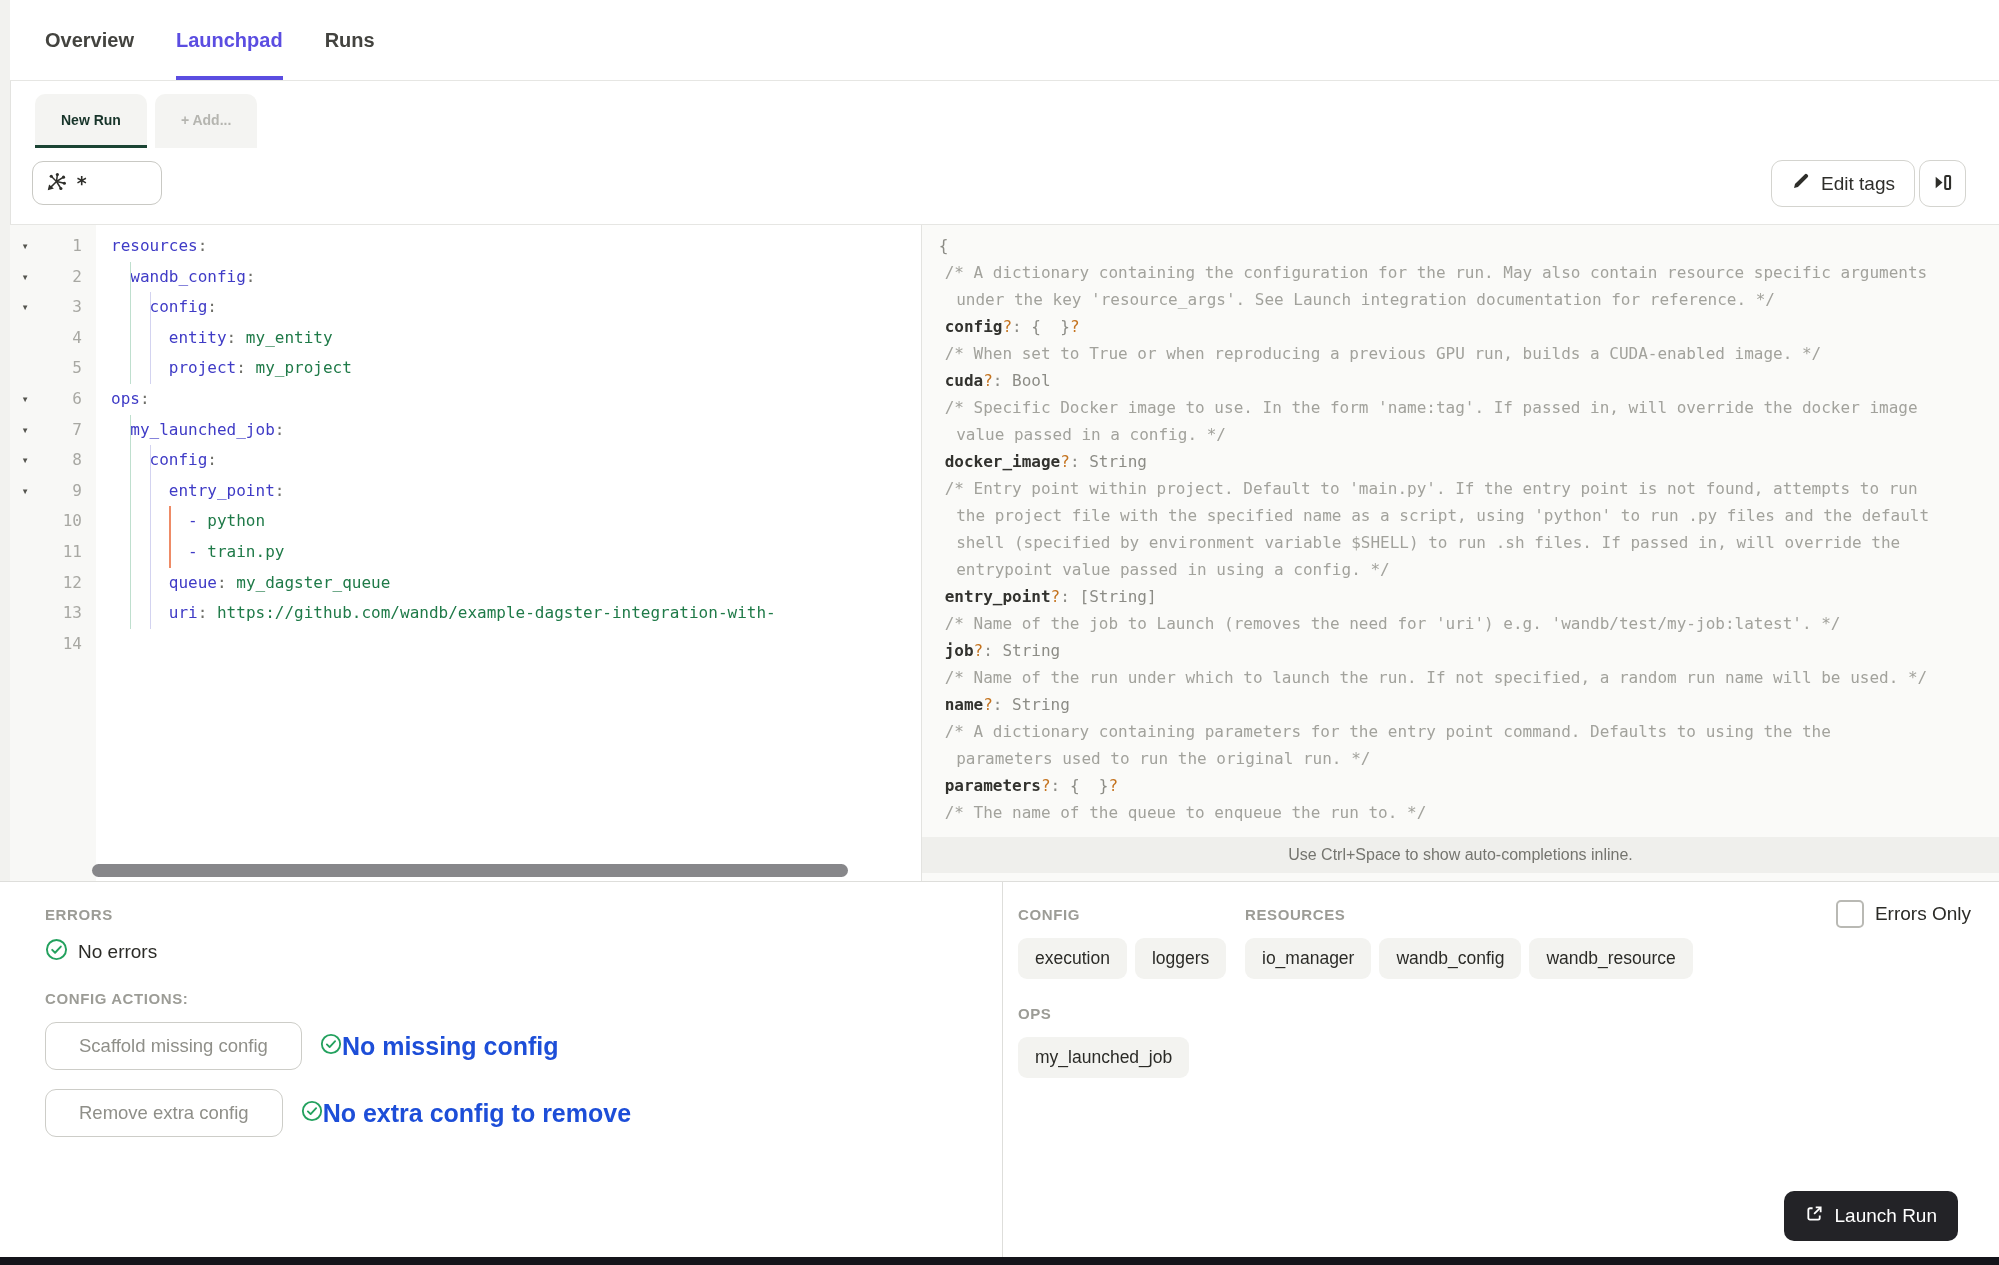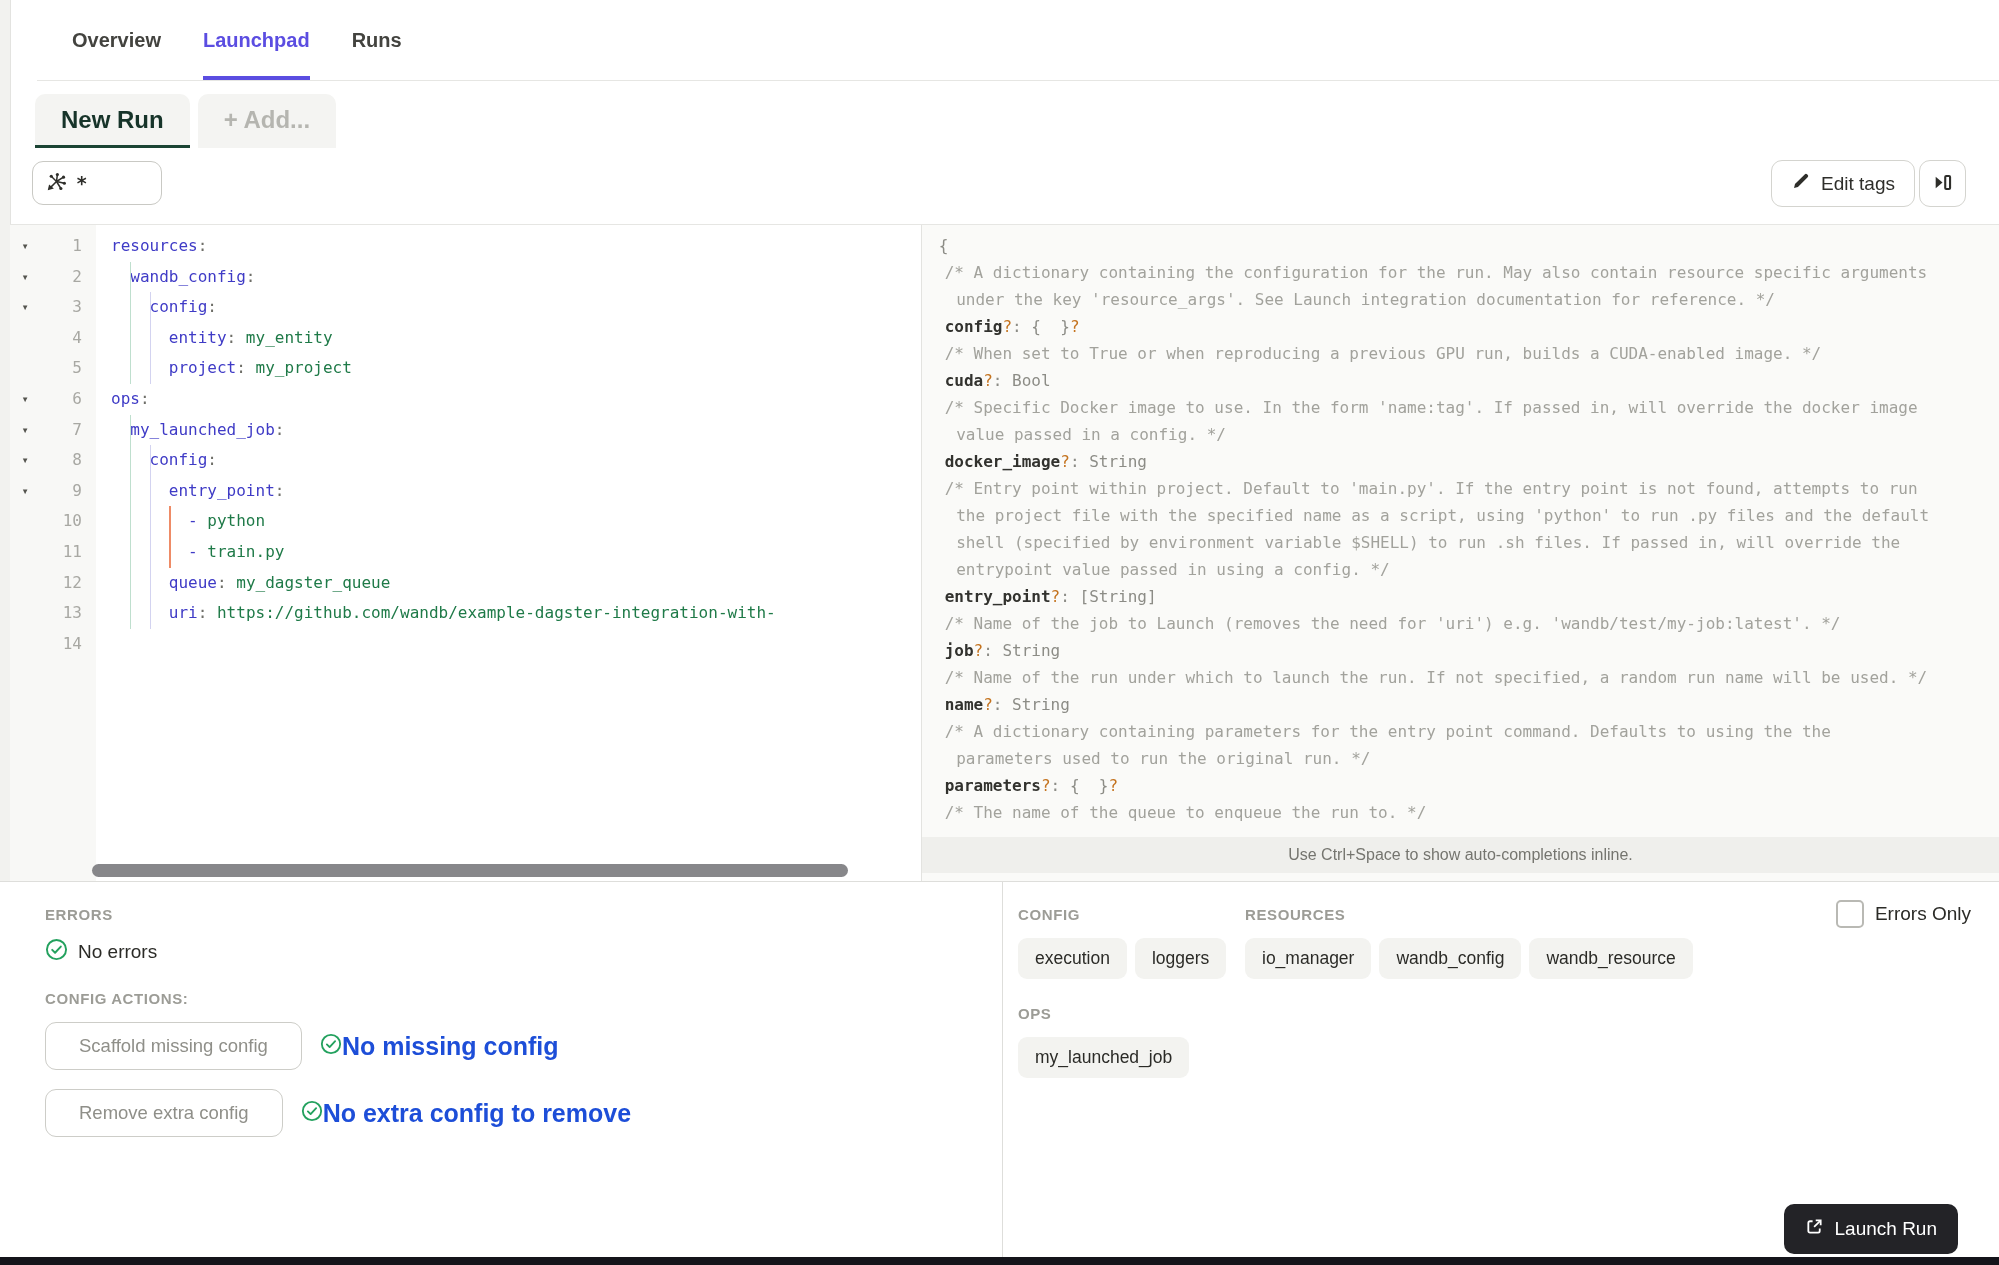--- a/index.html
+++ b/index.html
@@ -6,28 +6,28 @@
   body{
     width:1999px;height:1265px;overflow:hidden;background:#fff;
     font-family:"Liberation Sans", sans-serif;color:#2e2e2a;position:relative;
   }
   
   #left-strip{position:absolute;left:0;top:0;width:10px;height:1183px;background:#f2f2ef;border-right:1px solid #e3e3e0;}
   
   #footer-bar{position:absolute;left:0;bottom:0;width:100%;height:8px;background:#14141a;}
 
   
-  #header{position:absolute;left:10px;top:0;right:0;height:80px;border-bottom:1px solid #e6e6e3;background:#fff;margin-left:27px;}
+  #header{position:absolute;left:10px;top:0;right:0;height:80px;border-bottom:1px solid #e6e6e3;background:#fff;}
   #header .tabs{display:flex;gap:42px;padding-left:35px;height:100%;align-items:stretch;}
   .tab{display:flex;align-items:center;font-size:20px;font-weight:600;color:#43433f;cursor:pointer;border-bottom:4px solid transparent;padding-top:4px;box-sizing:border-box;}
   .tab.active{color:#5b4de1;border-bottom-color:#5b4de1;}
 
   
   #runtabs{position:absolute;left:10px;top:94px;right:0;height:54px;display:flex;gap:8px;padding-left:25px;}
-  .runtab{background:#f4f4f2;border-radius:10px 10px 0 0;padding:0 26px;display:flex;align-items:center;font-size:24px;font-weight:700;color:#17342a;border-bottom:3px solid transparent;box-sizing:border-box;cursor:pointer;}
+  .runtab{background:#f4f4f2;border-radius:10px 10px 0 0;padding:0 26px;display:flex;align-items:center;font-size:14px;font-weight:700;color:#17342a;border-bottom:3px solid transparent;box-sizing:border-box;cursor:pointer;}
   .runtab.active{border-bottom-color:#1b4434;}
   .runtab.add{color:#b5b5b0;font-weight:700;}
 
   
   #toolbar{position:absolute;left:10px;top:157px;right:0;height:58px;}
   #selector{position:absolute;left:22px;top:4px;width:130px;height:44px;border:1.5px solid #c9c9c4;border-radius:11px;background:#fff;display:flex;align-items:center;gap:9px;padding:0 13px;box-sizing:border-box;}
   #selector .star{font-family:"DejaVu Sans Mono",monospace;font-size:19px;font-weight:700;color:#2e2e2a;}
   #edit-tags{position:absolute;right:84px;top:3px;height:47px;border:1.5px solid #d4d4cf;border-radius:11px;background:#fff;display:flex;align-items:center;gap:11px;padding:0 19px;font-size:19px;color:#2e2e2a;cursor:pointer;}
   #panel-toggle{position:absolute;right:33px;top:3px;width:47px;height:47px;border:1.5px solid #d4d4cf;border-radius:11px;background:#fff;display:flex;align-items:center;justify-content:center;cursor:pointer;}
 
@@ -69,21 +69,21 @@
 
   #bottom-right{position:absolute;left:1003px;top:0;right:0;height:100%;padding:24px 0 0 15px;box-sizing:border-box;}
   .cols{display:flex;}
   .col1{width:227px;}
   .chiprow{display:flex;gap:8px;flex-wrap:wrap;margin-top:14px;}
   .chip{background:#f3f3f0;border-radius:9px;padding:10px 17px;font-size:17.5px;color:#2b2b27;}
   #ops-block{margin-top:26px;}
   #errors-only{position:absolute;right:28px;top:18px;display:flex;align-items:center;gap:11px;cursor:pointer;}
   #errors-only .box{width:24px;height:24px;border:2px solid #b9b9b4;border-radius:5px;background:#fff;}
   #errors-only .lbl{font-size:19px;color:#2b2b27;}
-  #launch-run{position:absolute;right:41px;bottom:3px;background:#232327;color:#fff;border:none;border-radius:10px;padding:13px 21px;font-size:19px;font-family:"Liberation Sans",sans-serif;display:flex;align-items:center;gap:11px;cursor:pointer;}
+  #launch-run{position:absolute;right:41px;bottom:16px;background:#232327;color:#fff;border:none;border-radius:10px;padding:13px 21px;font-size:19px;font-family:"Liberation Sans",sans-serif;display:flex;align-items:center;gap:11px;cursor:pointer;}
 </style>
 </head>
 <body>
 
 <div id="left-strip"></div>
 
 <div id="header">
   <div class="tabs">
     <div class="tab">Overview</div>
     <div class="tab active">Launchpad</div>

